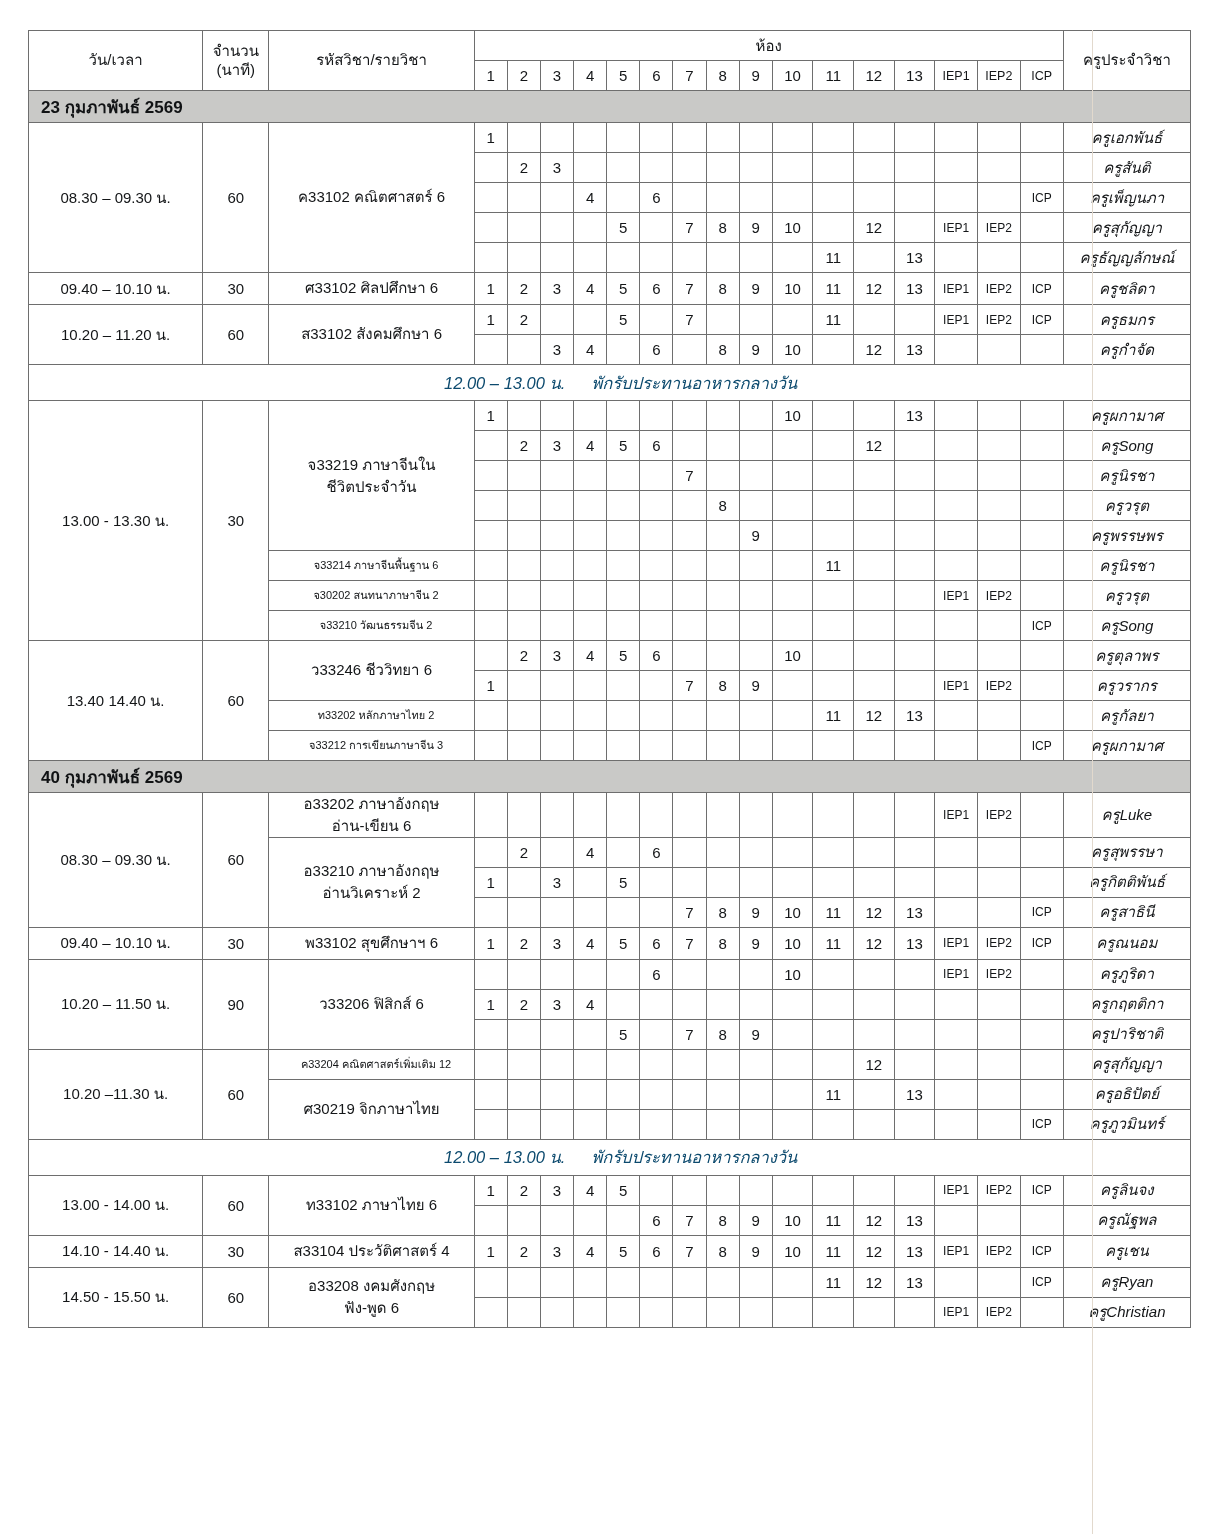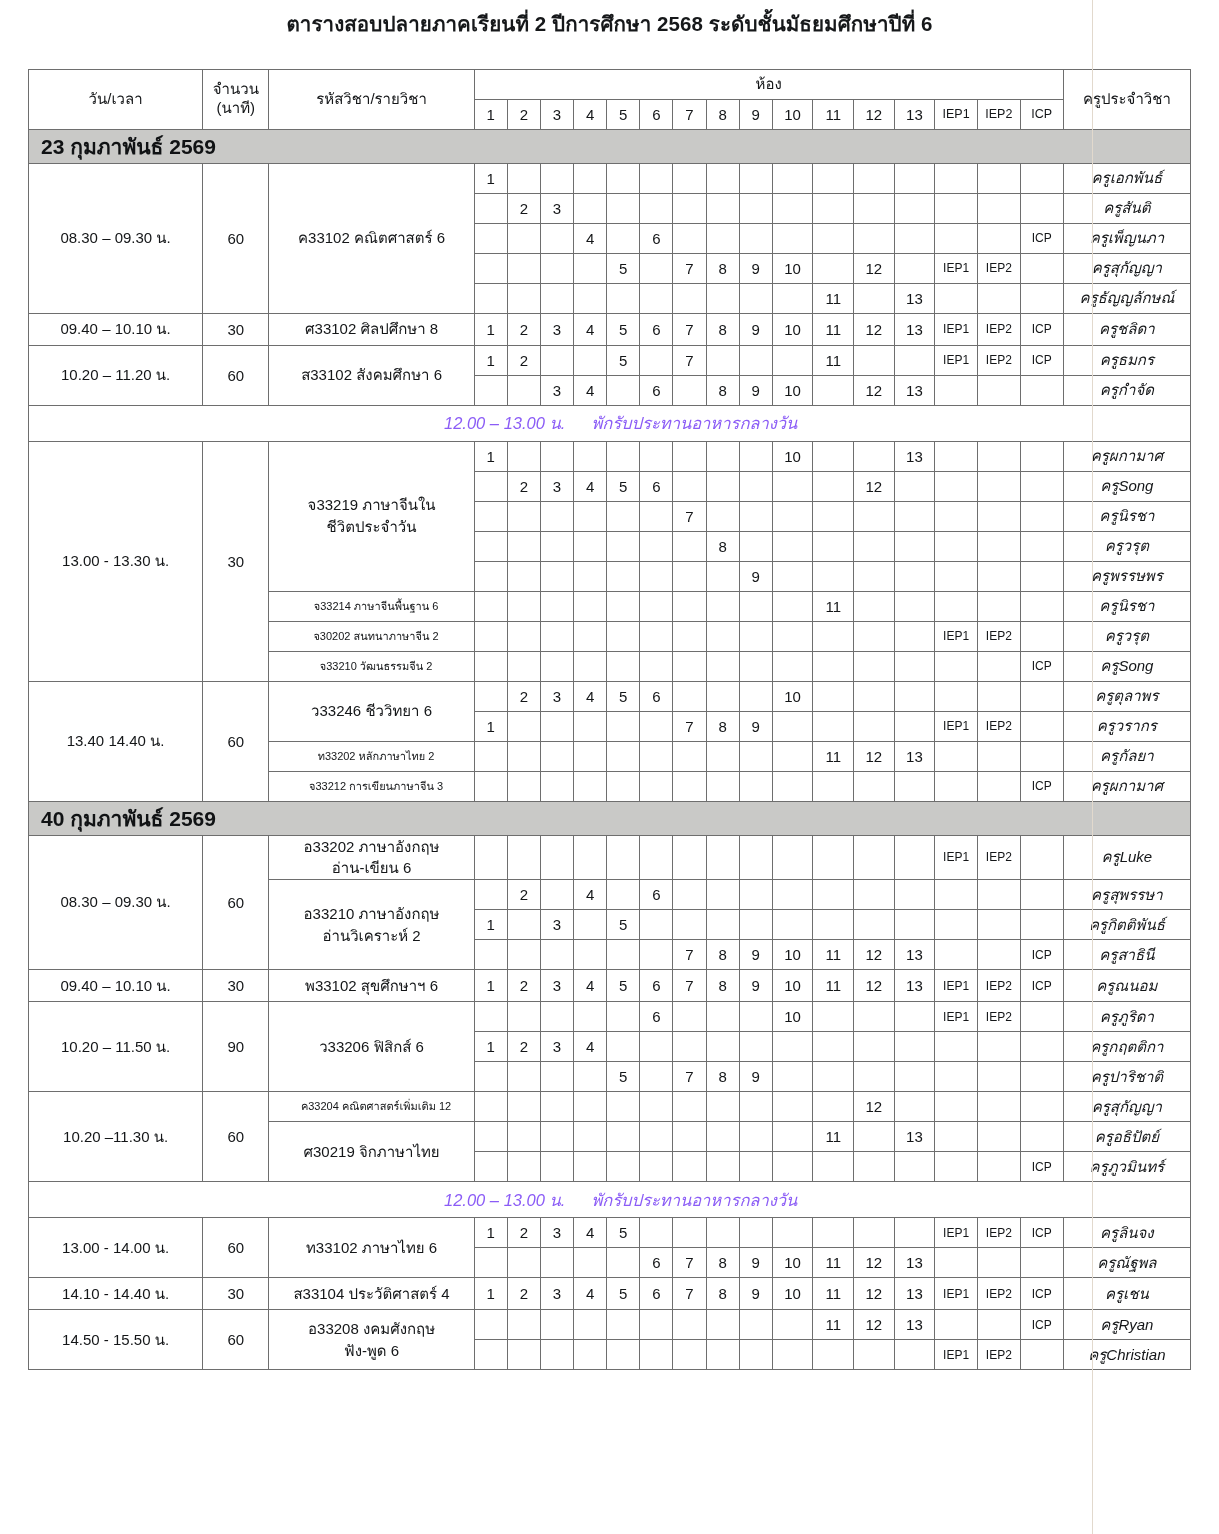--- a/index.html
+++ b/index.html
@@ -76,32 +76,32 @@
     font-weight: normal;
     font-size: 14.5px;
     height: 30px;
   }
   th.rm.small { font-size: 12.5px; }
 
   tr.dayrow td {
     background: #c9c9c7;
     text-align: left;
     font-weight: bold;
-    font-size: 21px;
+    font-size: 17px;
     height: 32px;
     padding-left: 12px;
     color: #101214;
   }
   tr.lunchrow td {
     height: 36px;
     text-align: left;
     font-style: italic;
     font-size: 16.5px;
     padding-left: 0;
-    color: #8b5cf6;
+    color: #0c4a6e;
   }
   .lunch-inner {
     display: block;
     padding-left: 415px;
     white-space: nowrap;
   }
   .lunch-inner .gap { display: inline-block; width: 26px; }
 
   td.time  { font-size: 16px; height: 32px; white-space: nowrap; }
   td.min   { font-size: 16px; }
@@ -125,21 +125,20 @@
   }
   .subj-l1, .subj-l2 { display: block; }
 </style>
 </head>
 <body>
 
 <div id="page">
 
   <div id="vline"></div>
 
-  <div id="doc-title">ตารางสอบปลายภาคเรียนที่ 2 ปีการศึกษา 2568 ระดับชั้นมัธยมศึกษาปีที่ 6</div>
 
   <table class="sched">
     <colgroup id="cols">
         <col class="c-time">
         <col class="c-min">
         <col class="c-subj">
         <col class="c-room">
         <col class="c-room">
         <col class="c-room">
         <col class="c-room">
@@ -288,21 +287,21 @@
           <td class="cell">13</td>
           <td class="cell"></td>
           <td class="cell"></td>
           <td class="cell"></td>
           <td class="teach">ครูธัญญลักษณ์</td>
         </tr>
         <tr>
           <td class="time" rowspan="1">09.40 – 10.10 น.</td>
           <td class="min" rowspan="1">30</td>
           <td class="subj" rowspan="1">
-            <span class="subj-l1">ศ33102 ศิลปศึกษา 8</span>
+            <span class="subj-l1">ศ33102 ศิลปศึกษา 6</span>
           </td>
           <td class="cell">1</td>
           <td class="cell">2</td>
           <td class="cell">3</td>
           <td class="cell">4</td>
           <td class="cell">5</td>
           <td class="cell">6</td>
           <td class="cell">7</td>
           <td class="cell">8</td>
           <td class="cell">9</td>

